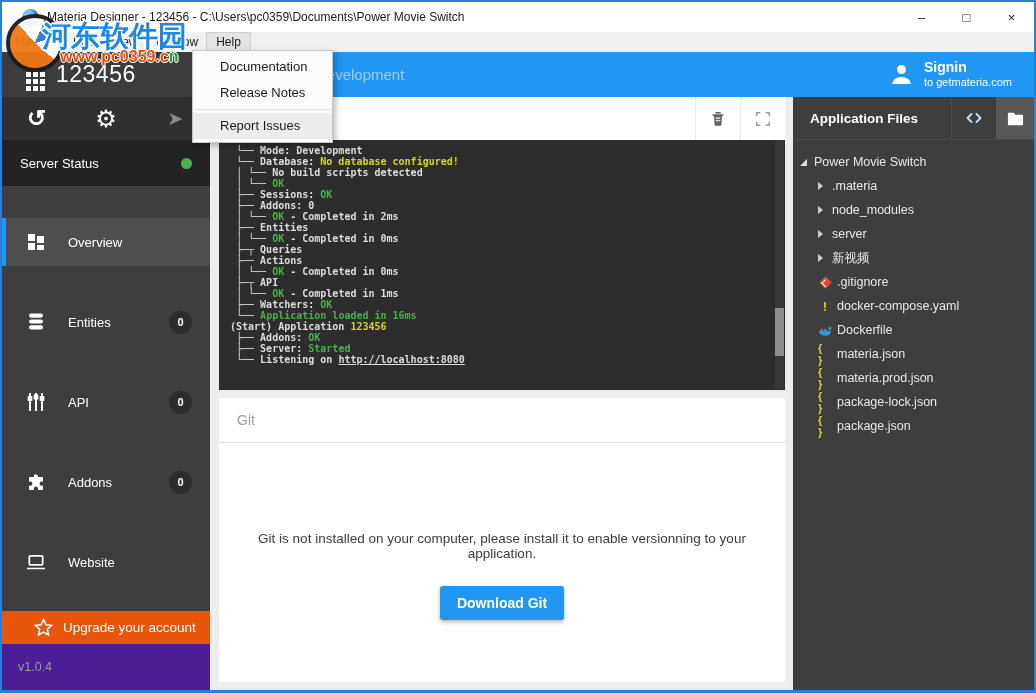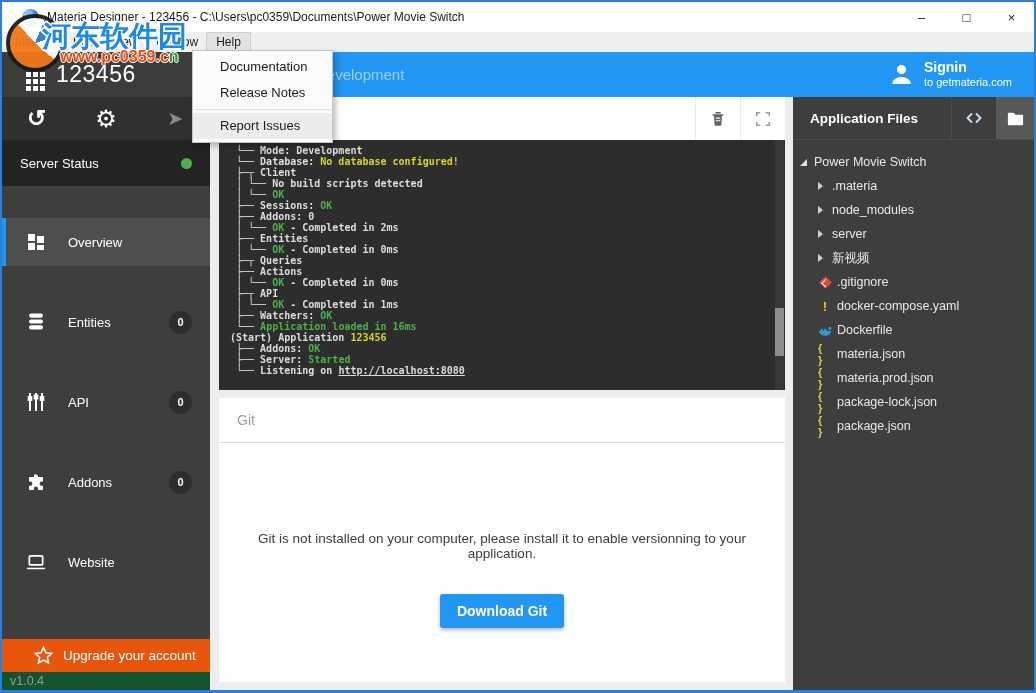--- a/index.html
+++ b/index.html
@@ -48,21 +48,21 @@
   .nav-item.active { background:#4e4e4e; }
   .nav-item.active::before { content:""; position:absolute; left:0; top:0; bottom:0; width:4px; background:#2196f3; }
   .nav-icon { width:20px; height:20px; flex:0 0 auto; display:flex; align-items:center; justify-content:center; }
   .nav-label { color:#fff; font-size:13px; margin-left:22px; }
   .nav-badge { margin-left:auto; margin-right:18px; width:23px; height:23px; border-radius:50%;
                background:#2e2e2e; color:#fff; font-size:11px; font-weight:bold;
                display:flex; align-items:center; justify-content:center; }
   .side-spacer { flex:1; }
   .upgrade { height:33px; background:#e8550d; display:flex; align-items:center; padding-left:32px; flex:0 0 auto; }
   .upgrade-label { color:#fff; font-size:13.5px; margin-left:10px; }
-  .version-bar { height:18px; background:#14532d; display:flex; align-items:center; padding-left:8px; flex:0 0 auto; }
+  .version-bar { height:46px; background:#4c1d95; display:flex; align-items:center; padding-left:16px; flex:0 0 auto; }
   .version-text { color:#999; font-size:12.5px; }
 
   
   .ros { flex:1; display:flex; flex-direction:column; min-width:0; }
   .blue-header { height:45px; background:#2196f3; display:flex; align-items:center; flex:0 0 auto; }
   .mode-label { color:rgba(255,255,255,.55); font-size:15px; padding-left:106px; }
   .signin { margin-left:auto; display:flex; align-items:center; padding-right:22px; }
   .signin-text { margin-left:10px; line-height:1.25; }
   .signin-title { color:#fff; font-size:14px; font-weight:bold; }
   .signin-sub { color:#fff; font-size:11px; }
@@ -82,21 +82,21 @@
   .cu { color:#dcdcdc; text-decoration:underline; }
   .sb-track { position:absolute; top:0; bottom:0; right:1px; width:9px; background:#383838; }
   .sb-thumb { position:absolute; right:1px; width:9px; height:48px; top:168px; background:#8d8d8d; }
 
   
   .git-card { flex:1; margin-top:8px; background:#fff; display:flex; flex-direction:column; min-height:0; }
   .git-header { height:45px; display:flex; align-items:center; padding-left:18px; border-bottom:1px solid #e0e0e0; flex:0 0 auto; }
   .git-title { color:#9e9e9e; font-size:14px; }
   .git-body { flex:1; display:flex; flex-direction:column; align-items:center; }
   .git-msg { margin-top:88px; font-size:13.5px; color:#3c3c3c; text-align:center; padding:0 14px; }
-  .git-btn { margin-top:33px; background:#2196f3; color:#fff; border:none; font-family:inherit;
+  .git-btn { margin-top:25px; background:#2196f3; color:#fff; border:none; font-family:inherit;
              font-size:14px; font-weight:bold; padding:9px 17px; border-radius:3px;
              box-shadow:0 2px 4px rgba(0,0,0,.3); }
 
   
   .files-panel { width:241px; background:#3e3e3e; flex:0 0 auto; display:flex; flex-direction:column; }
   .files-header { height:43px; display:flex; align-items:stretch; border-bottom:1px solid #4a4a4a; flex:0 0 auto; }
   .files-title { color:#fff; font-size:13.5px; font-weight:bold; display:flex; align-items:center; padding-left:17px; flex:1; }
   .fh-cell { width:45px; border-left:1px solid #4a4a4a; display:flex; align-items:center; justify-content:center; }
   .fh-cell.folder { width:38px; background:#585858; border-left:none; }
   .tree { padding-top:10px; }
@@ -264,21 +264,20 @@
                 <svg width="18" height="18" viewBox="0 0 20 20">
                     <path d="M3 7V3h4M13 3h4v4M17 13v4h-4M7 17H3v-4" stroke="#9e9e9e" stroke-width="1.8" fill="none"></path>
                   </svg>
               </div>
             </div>
             <div class="console-body" id="console">
               <div class="sb-track"></div>
               <div class="sb-thumb"></div>
             <div class="cline"><span class="cw"> └── Mode: Development</span></div>
                 <div class="cline"><span class="cw"> └── Database: </span><span class="cy">No database configured!</span></div>
-                <div class="cline"><span class="cw"> ├─┬ Client</span></div>
                 <div class="cline"><span class="cw"> │ └── No build scripts detected</span></div>
                 <div class="cline"><span class="cw"> │ └── </span><span class="cg">OK</span></div>
                 <div class="cline"><span class="cw"> ├── Sessions: </span><span class="cg">OK</span></div>
                 <div class="cline"><span class="cw"> ├── Addons: 0</span></div>
                 <div class="cline"><span class="cw"> │ └── </span><span class="cg">OK</span><span class="cw"> - Completed in 2ms</span></div>
                 <div class="cline"><span class="cw"> ├── Entities</span></div>
                 <div class="cline"><span class="cw"> │ └── </span><span class="cg">OK</span><span class="cw"> - Completed in 0ms</span></div>
                 <div class="cline"><span class="cw"> ├─┬ Queries</span></div>
                 <div class="cline"><span class="cw"> ├── Actions</span></div>
                 <div class="cline"><span class="cw"> │ └── </span><span class="cg">OK</span><span class="cw"> - Completed in 0ms</span></div>

